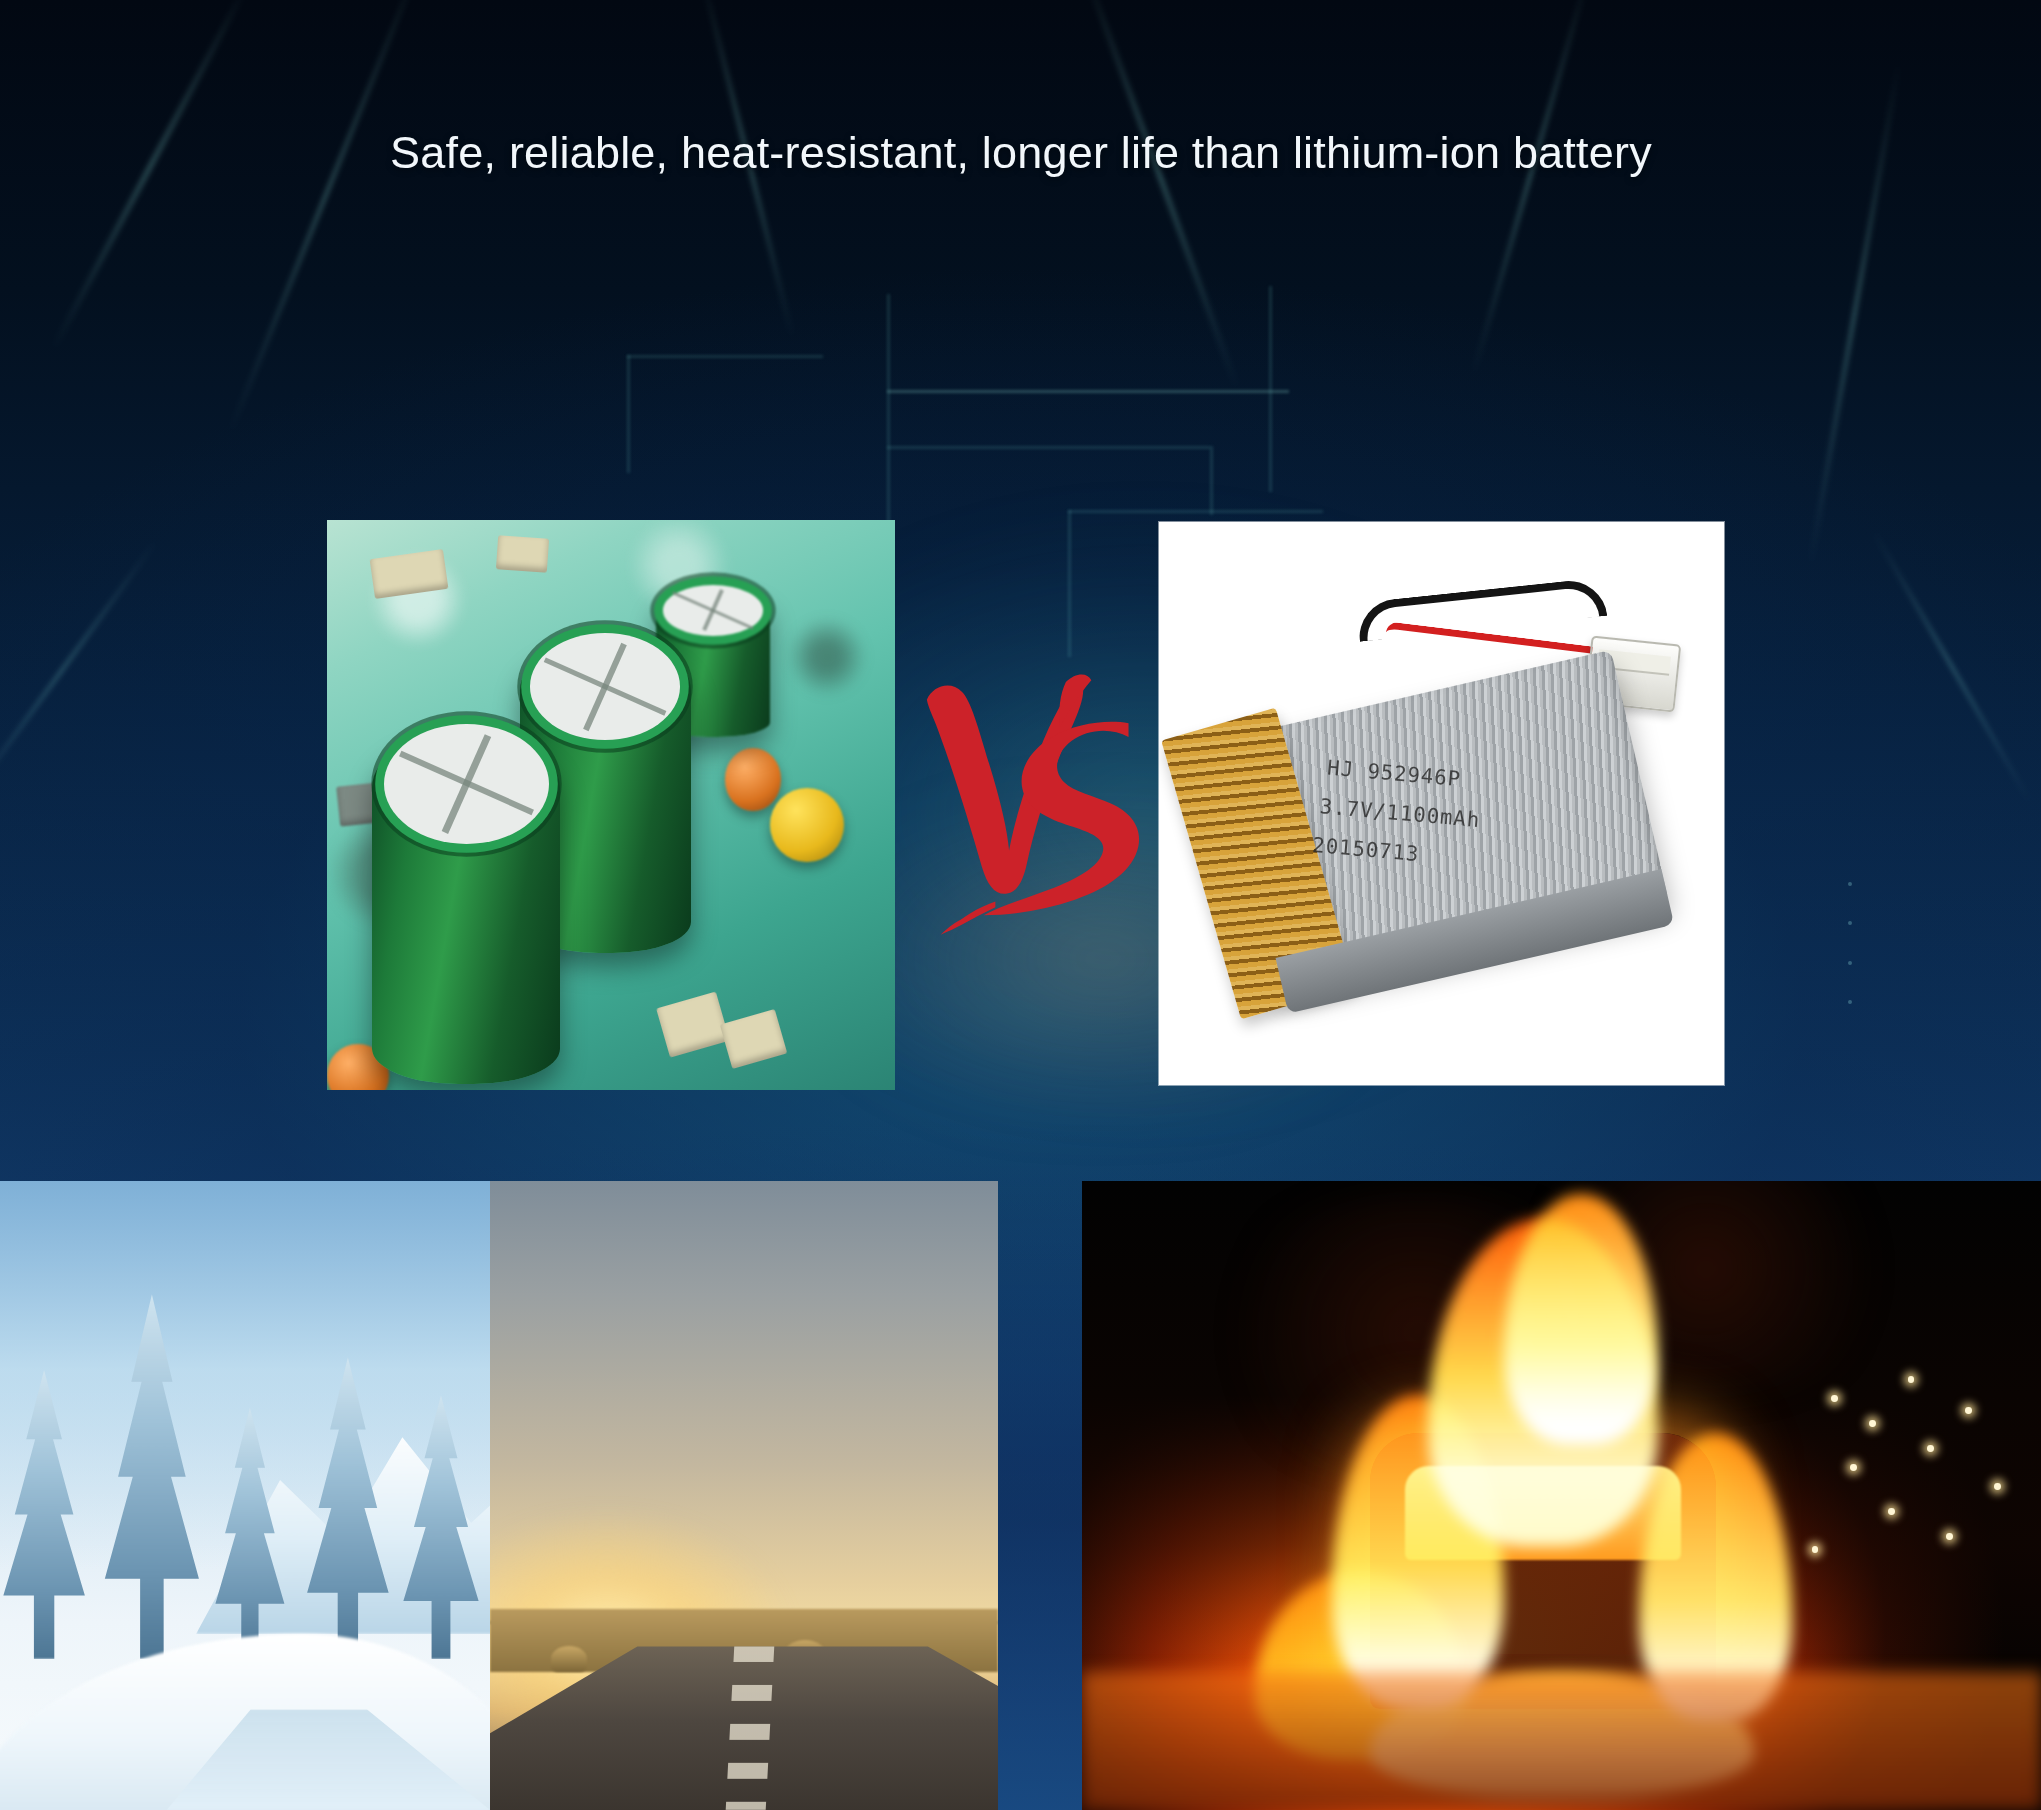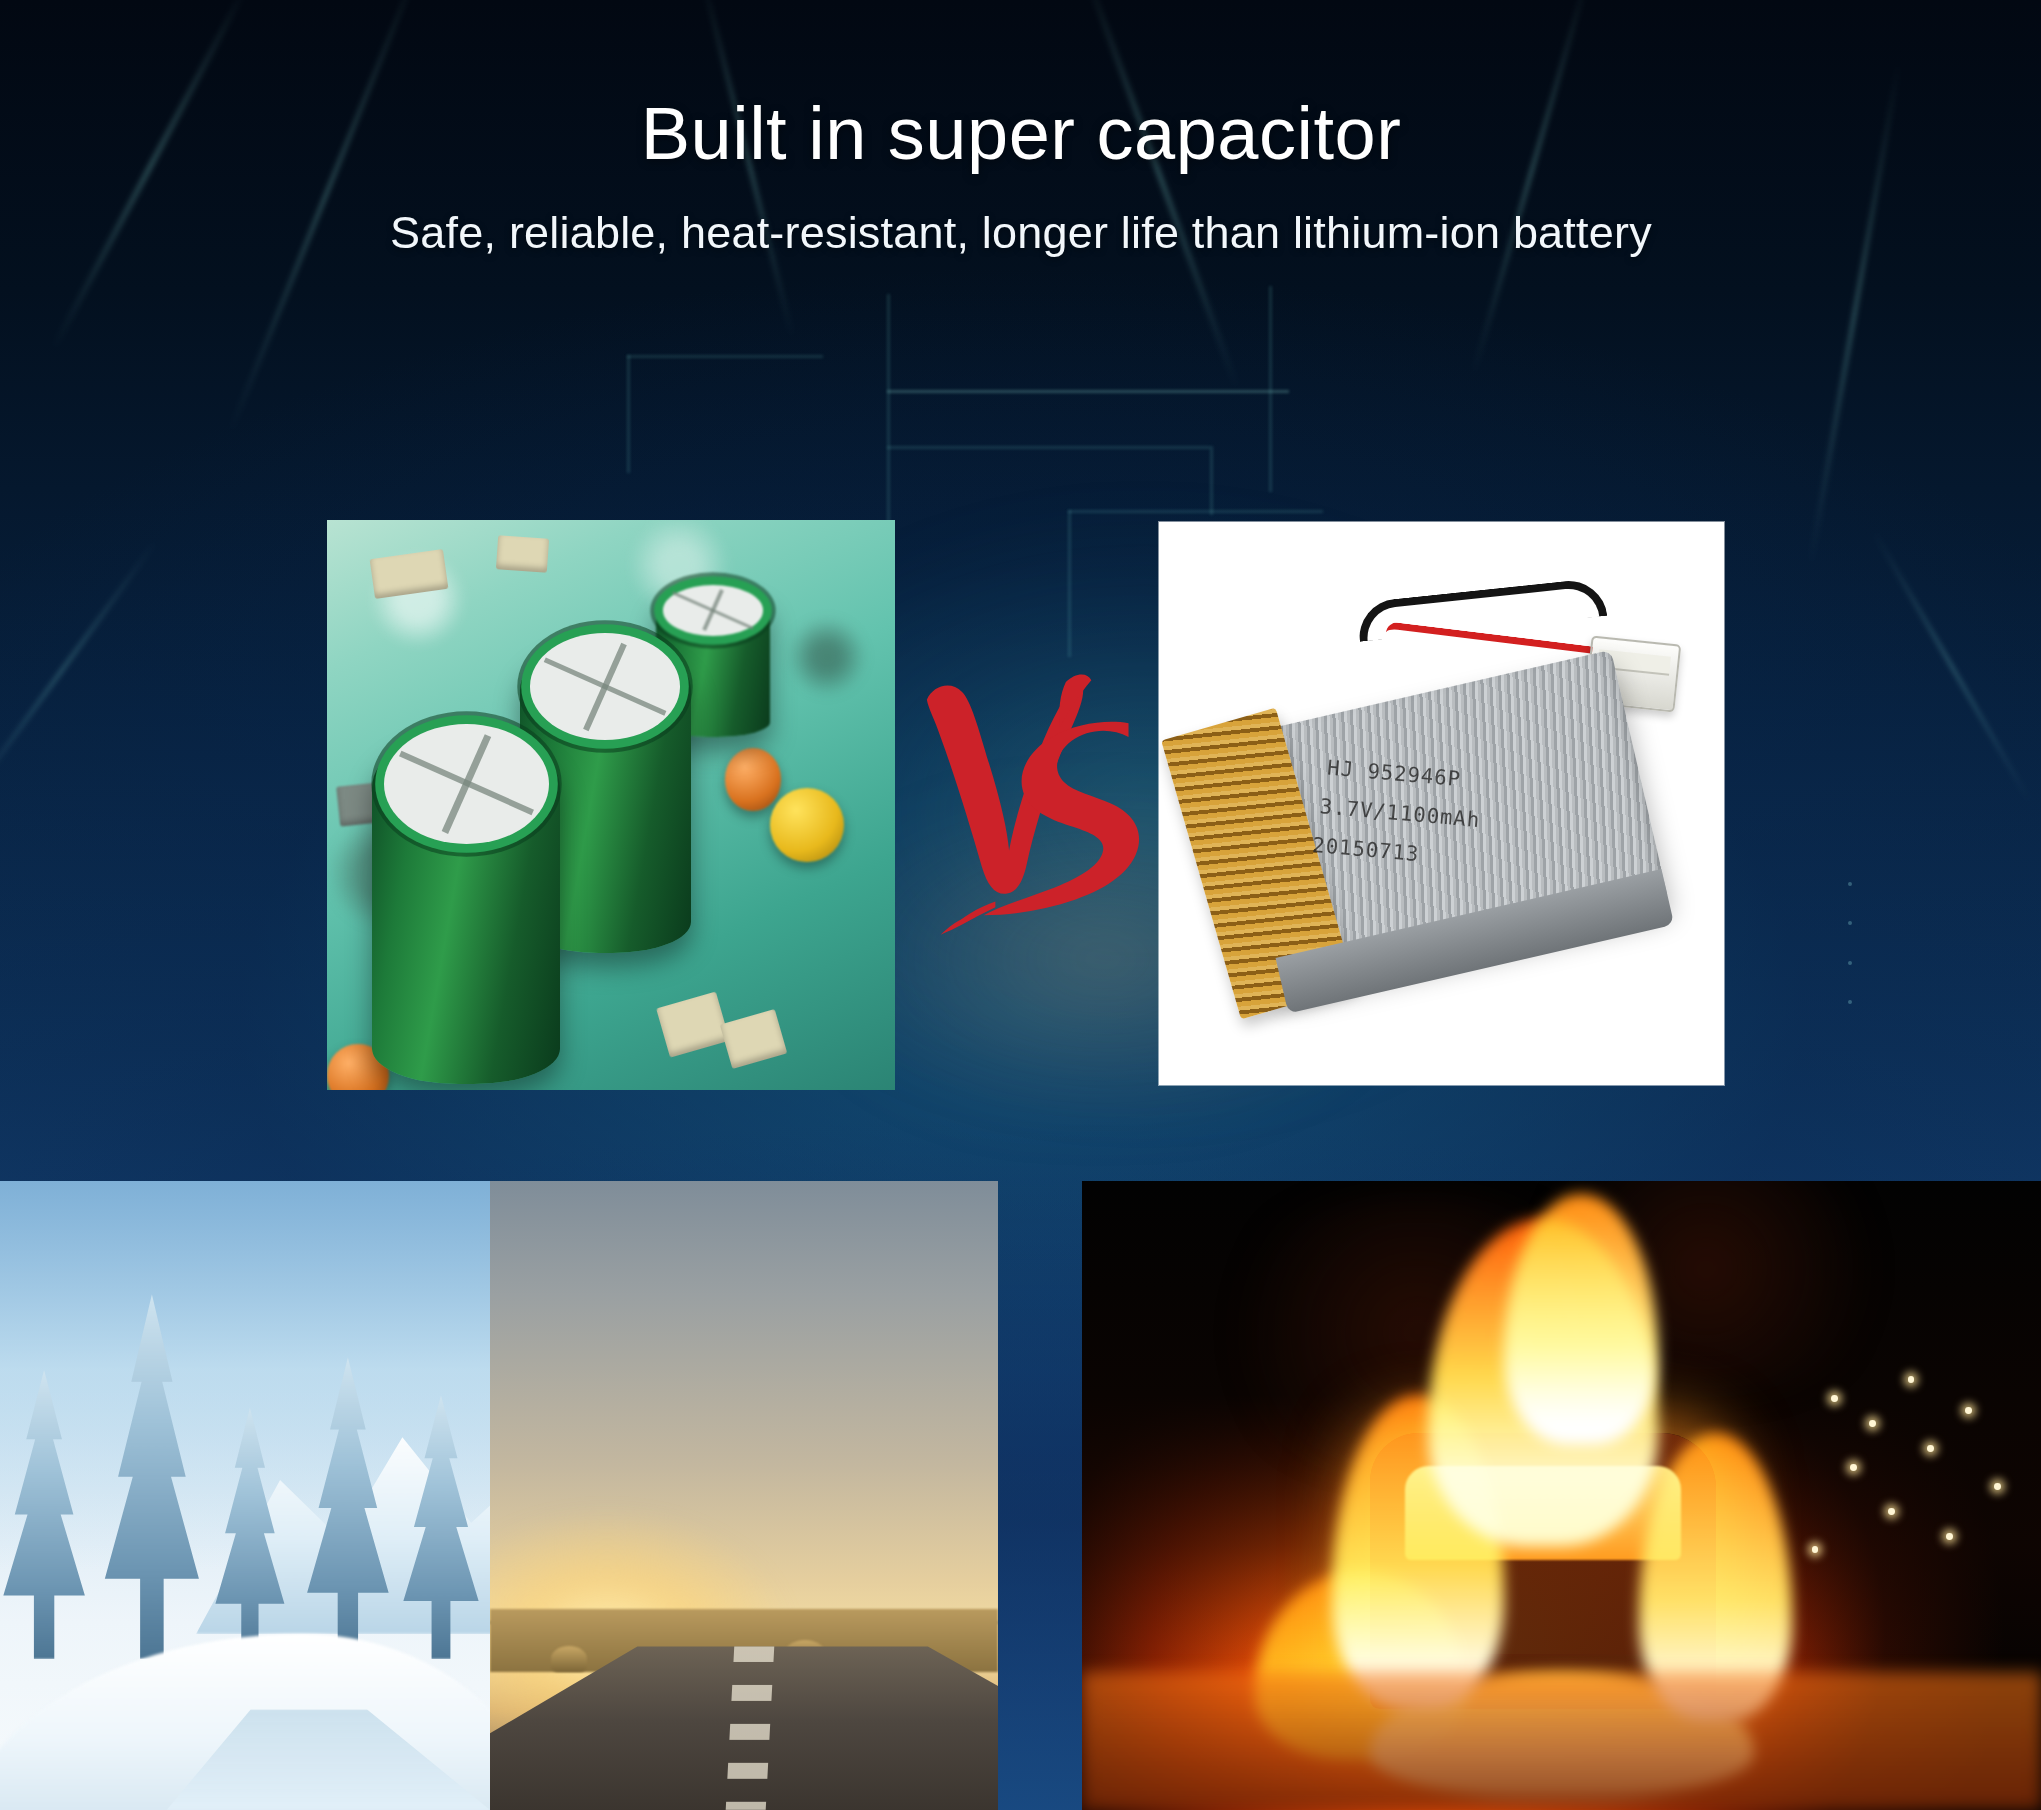--- a/index.html
+++ b/index.html
@@ -230,21 +230,20 @@
   <div class="beam" style="left:59px;top:510px;width:3.9px;height:323px;transform:rotate(36deg);"></div>
   <div class="beam" style="left:1950px;top:510px;width:3.9px;height:314px;transform:rotate(-30deg);"></div>
 
   <div class="dotline" style="left:1848px;top:882px;"></div>
   <div class="dotline" style="left:1848px;top:921px;"></div>
   <div class="dotline" style="left:1848px;top:961px;"></div>
   <div class="dotline" style="left:1848px;top:1000px;"></div>
 </div>
 
 <div class="heading-zone">
-  <div class="title">Built in super capacitor</div>
   <div class="subtitle">Safe, reliable, heat-resistant, longer life than lithium-ion battery</div>
 </div>
 
 <div class="compare">
 
   <div class="panel cap-photo">
     <div class="pcb-noise"></div>
 
     <div class="smd" style="left:8%;top:6%;width:13%;height:7%;transform:rotate(-8deg);"></div>
     <div class="smd" style="left:30%;top:3%;width:9%;height:6%;transform:rotate(4deg);"></div>

